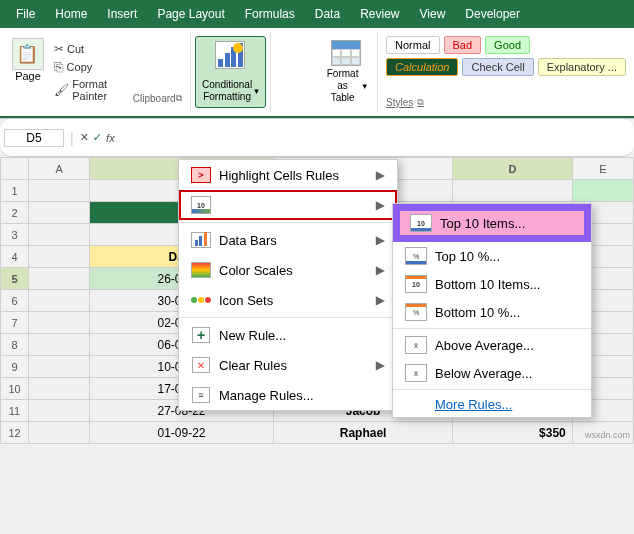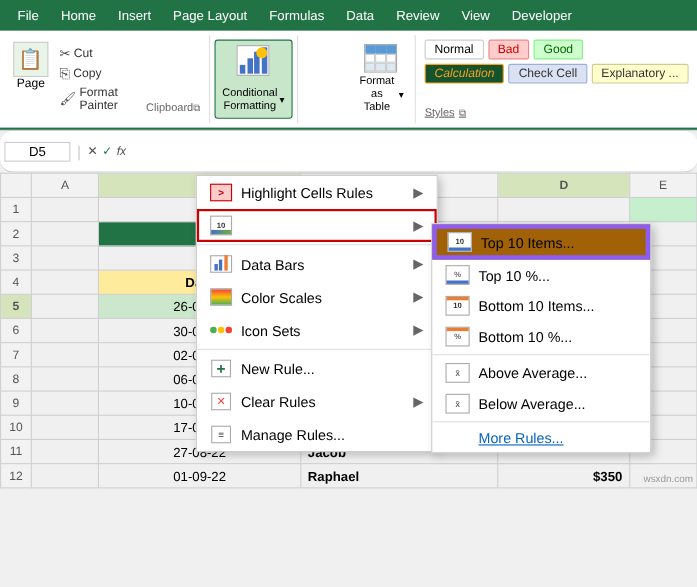--- a/index.html
+++ b/index.html
@@ -167,21 +167,21 @@
       color: #555;
       font-size: 11px;
       font-weight: normal;
     }
     .sheet-table .col-header.active { background: #d6e4bc; font-weight: 600; }
     .sheet-table .row-header.active { background: #d6e4bc; font-weight: 600; }
     .cell-green { background: #217346; }
     .cell-yellow { background: #ffeb9c; font-weight: 600; text-align: center; }
     .cell-date { text-align: center; }
     .cell-selected { background: #cce8cc; }
-    .cell-bold { font-weight: 600; }
+    .cell-bold { font-weight: 600; text-align: center; }
     .cell-dollar { text-align: right; }
 
     .context-menu {
       position: absolute;
       background: #fff;
       border: 1px solid #ccc;
       box-shadow: 3px 3px 8px rgba(0,0,0,0.25);
       min-width: 200px;
       font-size: 13px;
       z-index: 200;
@@ -561,21 +561,21 @@
     <div class="menu-section-item">
       <div class="menu-item-icon">
         <div style="width:18px; height:16px; background:#fff; border:1px solid #aaa; display:flex; align-items:center; justify-content:center; font-size:9px; color:#333;">≡</div>
       </div>
       <span class="menu-item-text">Manage Rules...</span>
     </div>
   </div>
 
   <div class="sub-menu" style="top: 46px; left: 392px; width: 200px;">
 
-    <div class="sub-menu-item top-item" style="border: 4px solid #8b5cf6; background:#a16207;">
+    <div class="sub-menu-item top-item" style="border: 7px solid #8b5cf6; background:#f9a8d4;">
       <div class="sub-menu-item-icon" style="background:#fff; border:1px solid #aaa; width:22px; height:18px; font-size:8px; display:flex; align-items:center; justify-content:center; position:relative;">
         <span style="font-size:7px; font-weight:bold; color:#333;">10</span>
         <div style="position:absolute; bottom:0; left:0; right:0; height:3px; background:#4472C4;"></div>
       </div>
       <span class="sub-menu-item-text">Top 10 Items...</span>
     </div>
 
     <div class="sub-menu-item">
       <div class="sub-menu-item-icon" style="background:#fff; border:1px solid #aaa; width:22px; height:18px; font-size:8px; display:flex; align-items:center; justify-content:center; position:relative;">
         <span style="font-size:7px; color:#333;">%</span>

